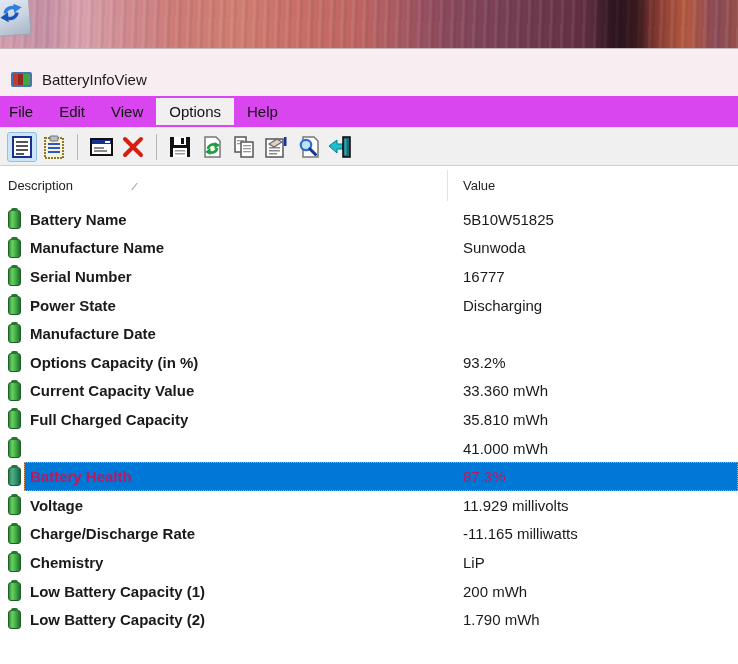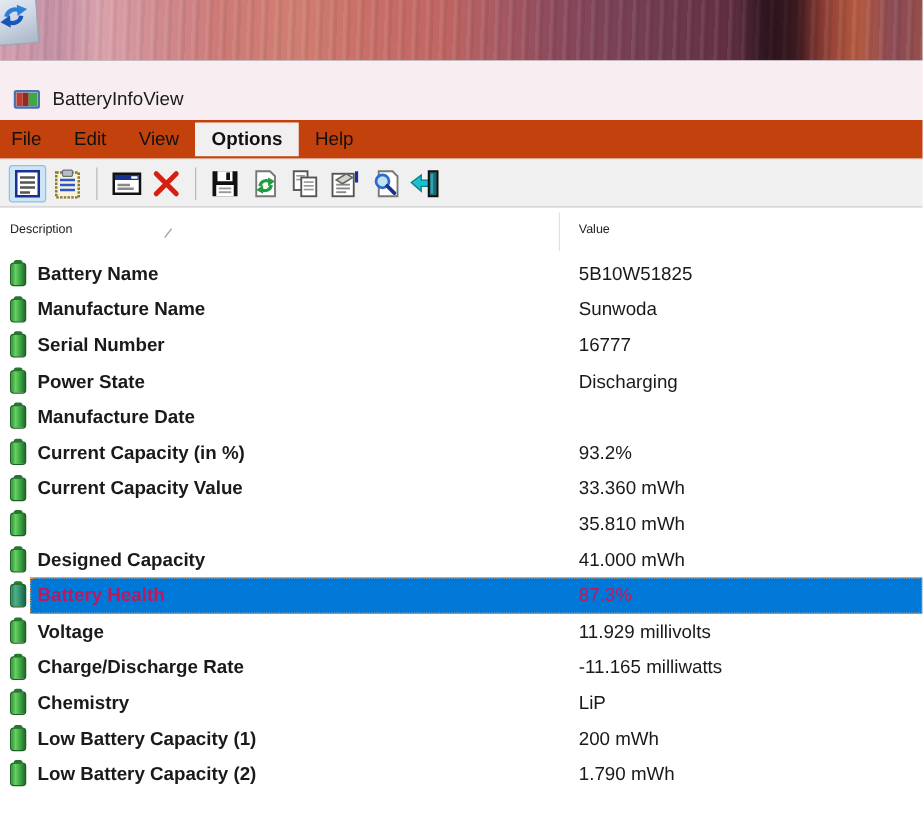--- a/index.html
+++ b/index.html
@@ -37,40 +37,40 @@
   .app-icon { width:21px; height:15px; border:2px solid #4a72ad; border-radius:2px; background:#fff;
     display:flex; overflow:hidden; }
   .app-icon i { display:block; height:100%; }
   .app-icon .seg1 { width:30%; background:#c23b2e; }
   .app-icon .seg2 { width:28%; background:#8f2b22; }
   .app-icon .seg3 { width:42%; background:#41a744; }
   .title-text { margin-left:10px; font-size:15px; color:#1a1a1a; }
 
   .menubar {
     position:absolute; left:0; top:47px; width:100%; height:31px;
-    background:#c2410c; display:flex; align-items:center; font-size:15px; color:#111;
+    background:#d946ef; display:flex; align-items:center; font-size:15px; color:#111;
   }
   .menu-item { padding:5px 13px; cursor:default; }
   .menu-item:first-child { margin-left:0; padding-left:9px; }
-  .menu-item.hl { background:#f1eff0;font-weight:bold; }
+  .menu-item.hl { background:#f1eff0; }
 
   .toolbar {
     position:absolute; left:0; top:78px; width:100%; height:39px;
     background:#f0f0f0; border-top:1px solid #e6e6e6; border-bottom:1px solid #cfcfcf;
     display:flex; align-items:center; padding-left:6px;
   }
   .tbtn { width:30px; height:30px; display:flex; align-items:center; justify-content:center;
     border-radius:3px; margin:0 1px; }
   .tbtn.active { background:#cde6f7; border:1px solid #92c0e0; }
   .tsep { width:1px; height:26px; background:#b8b8b8; margin:0 7px; }
   .tbtn svg { display:block; }
 
   
   .listview { position:absolute; left:0; top:118px; width:100%; height:498px; background:#fff; }
-  .lv-header { position:relative; height:38px; font-size:10px; color:#222; }
+  .lv-header { position:relative; height:38px; font-size:13px; color:#222; }
   .lv-header .col-desc { position:absolute; left:8px; top:11px; }
   .lv-header .sort-glyph { position:absolute; left:130px; top:19px; width:9px; height:1px;
     background:#9a9a9a; transform:rotate(-52deg); }
   .lv-header .col-divider { position:absolute; left:447px; top:3px; width:1px; height:31px; background:#e2e2e2; }
   .lv-header .col-value { position:absolute; left:463px; top:11px; }
 
   .rows { position:absolute; left:0; top:38px; width:100%; height:460px; overflow:hidden; }
   .row { position:relative; height:28.6px; display:flex; align-items:center; font-size:15px; color:#1a1a1a; }
   .row .desc { position:absolute; left:30px; z-index:2; white-space:nowrap;font-weight:bold; }
   .row .val  { position:absolute; left:463px; z-index:2; white-space:nowrap; }
@@ -237,35 +237,35 @@
     <span class="desc">Power State</span>
     <span class="val">Discharging</span>
   </div>
         <div class="row">
     <span class="battery-ico"></span>
     <span class="desc">Manufacture Date</span>
     <span class="val"></span>
   </div>
         <div class="row">
     <span class="battery-ico"></span>
-    <span class="desc">Current Capacity (in %)</span>
+    <span class="desc">Options Capacity (in %)</span>
     <span class="val">93.2%</span>
   </div>
         <div class="row">
     <span class="battery-ico"></span>
     <span class="desc">Current Capacity Value</span>
     <span class="val">33.360 mWh</span>
   </div>
         <div class="row">
     <span class="battery-ico"></span>
+    <span class="desc">Full Charged Capacity</span>
     <span class="val">35.810 mWh</span>
   </div>
         <div class="row">
     <span class="battery-ico"></span>
-    <span class="desc">Designed Capacity</span>
     <span class="val">41.000 mWh</span>
   </div>
         <div class="row selected">
     <span class="battery-ico"></span>
     <span class="desc">Battery Health</span>
     <span class="val">87.3%</span>
   </div>
         <div class="row">
     <span class="battery-ico"></span>
     <span class="desc">Voltage</span>

